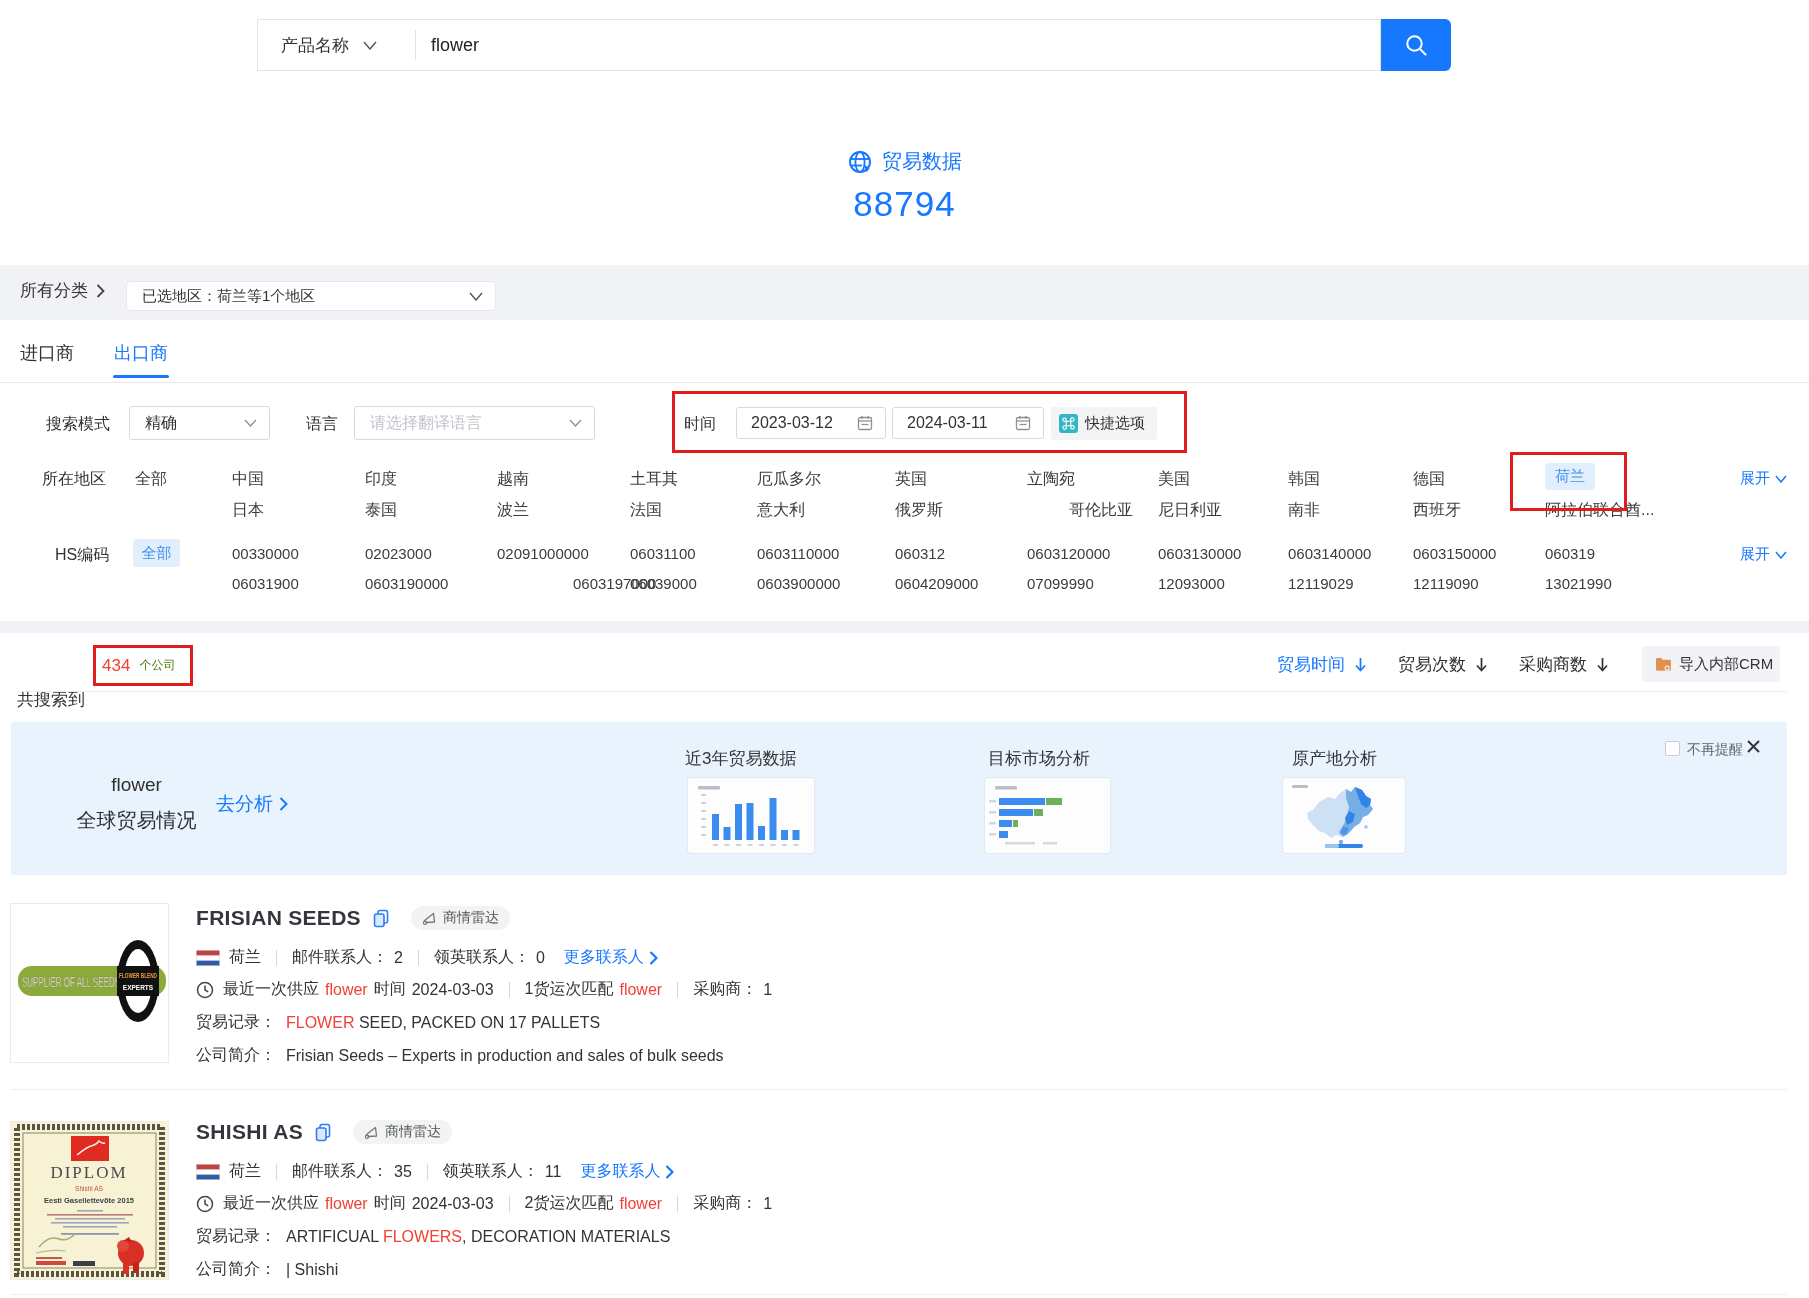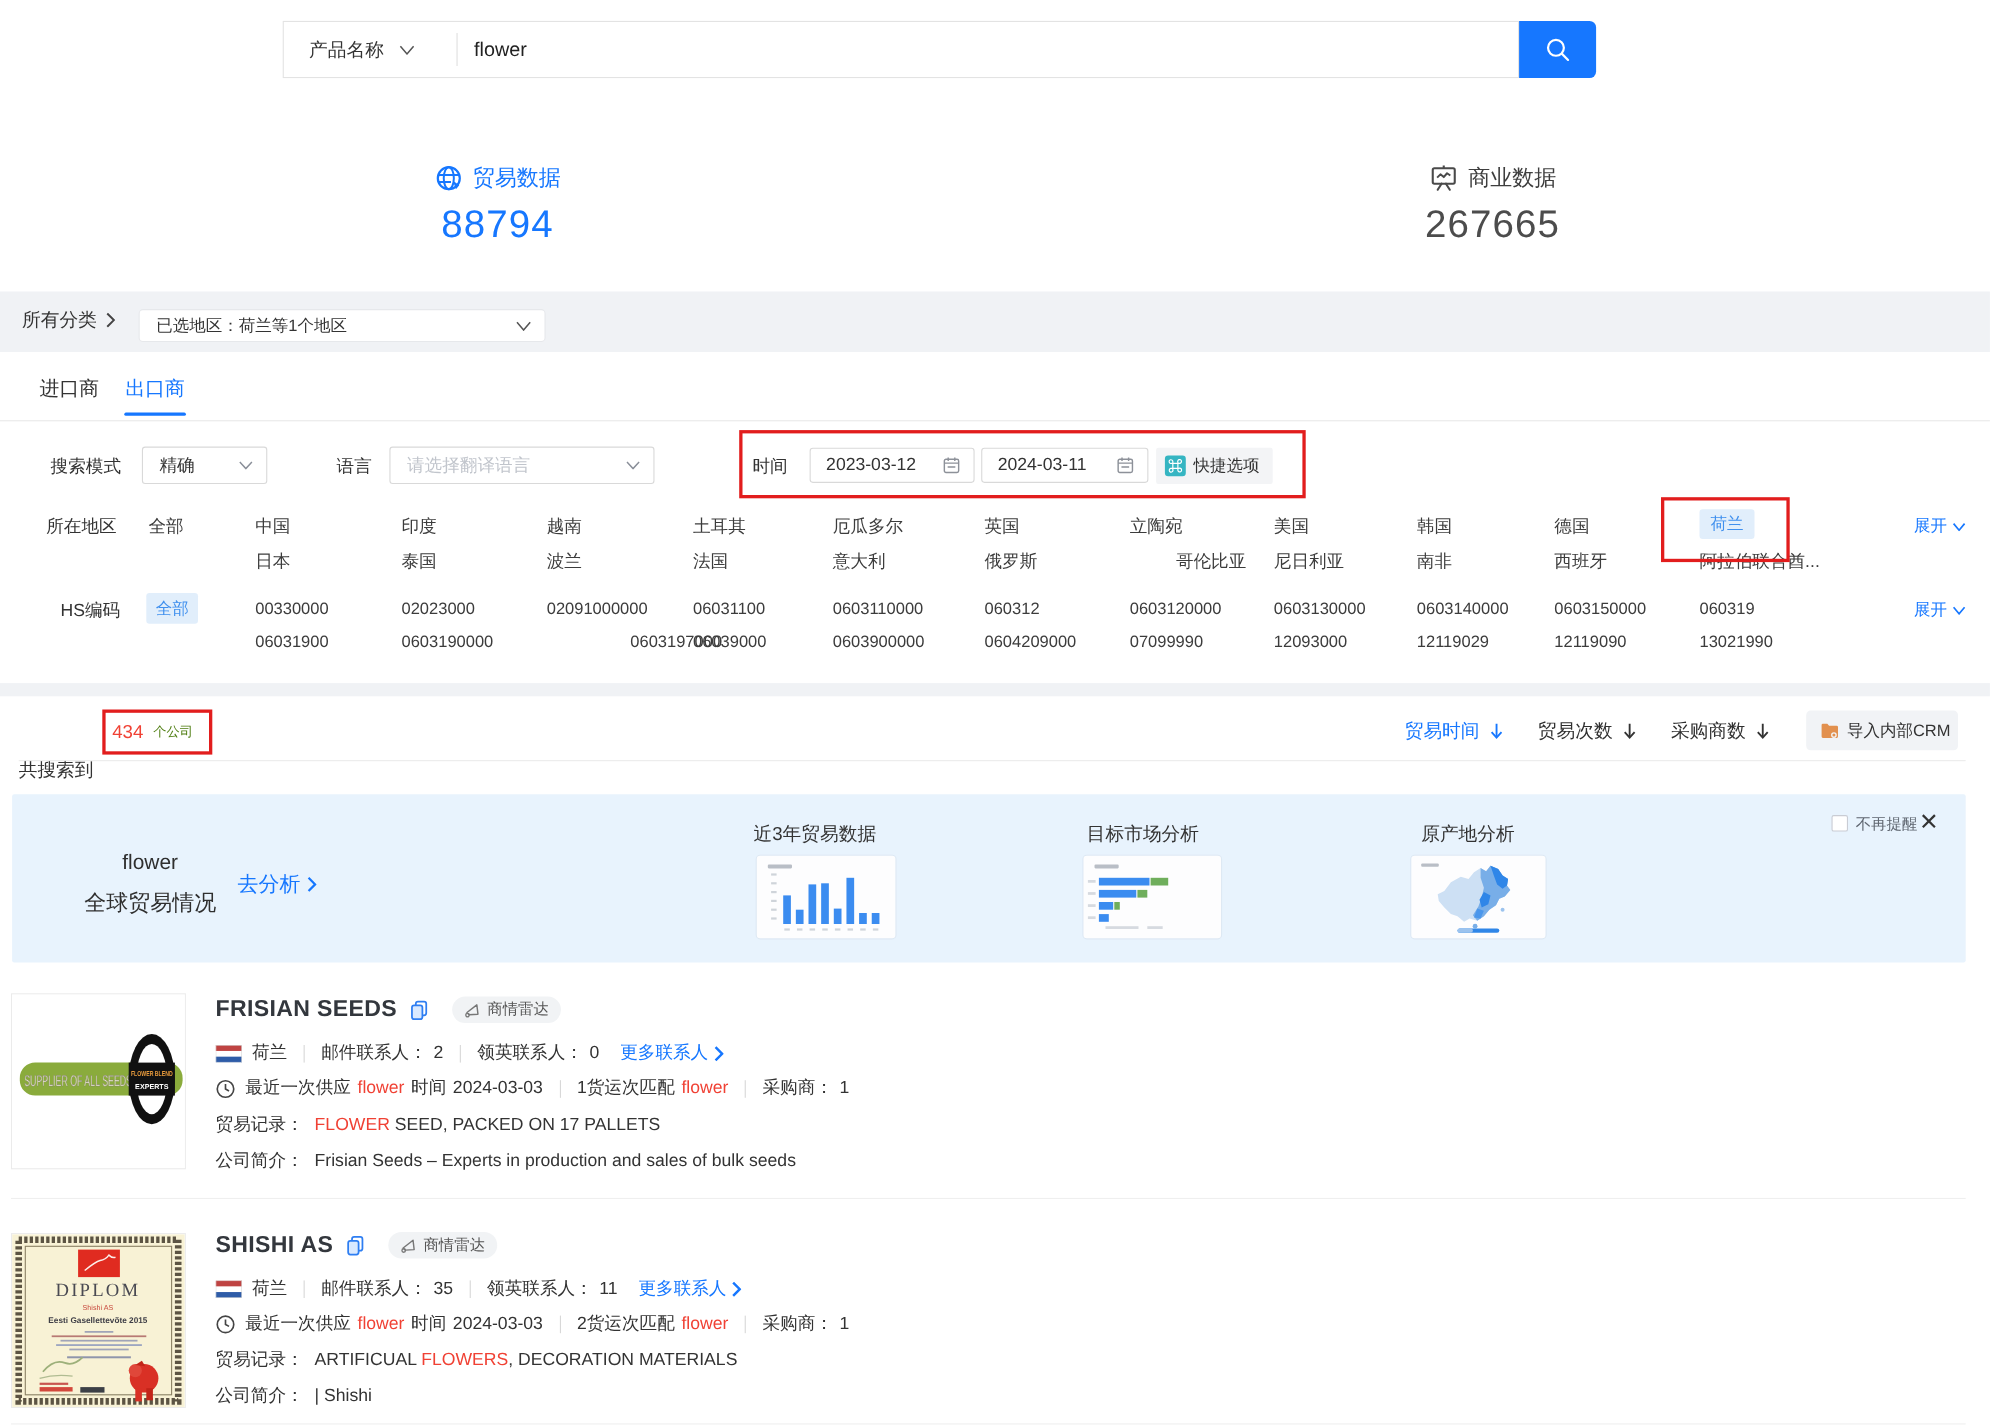--- a/index.html
+++ b/index.html
@@ -44,21 +44,21 @@
   
   .catbar{left:0;top:265px;width:1809px;height:55px;background:var(--graybar);}
   .catbar-label{left:20px;top:279px;font-size:17px;color:#333;display:flex;align-items:center;gap:8px;cursor:pointer;}
   .cat-select{left:126px;top:281px;width:370px;height:30px;background:#fff;border:1px solid #e6e8eb;
     border-radius:4px;display:flex;align-items:center;padding:0 12px 0 15px;cursor:pointer;}
   .cat-select span{font-size:15px;color:#333;flex:1;}
 
   
   .tabsrow{left:0;top:320px;width:1809px;height:63px;background:#fff;border-bottom:1px solid #e9e9e9;}
   .tab{position:absolute;top:21px;font-size:18px;color:#333;cursor:pointer;}
-  .tab.t0{left:36px;}
+  .tab.t0{left:20px;}
   .tab.t1{left:114px;color:var(--blue);}
   .tab-underline{position:absolute;left:113px;top:55px;width:56px;height:3px;background:var(--blue);border-radius:2px;}
 
   
   .flabel{font-size:16px;color:#333;}
   .fselect{background:#fff;border:1px solid var(--border);border-radius:3px;height:34px;
     display:flex;align-items:center;padding:0 12px 0 15px;cursor:pointer;}
   .fselect .val{font-size:16px;color:#333;flex:1;}
   .fselect .ph{font-size:16px;color:#c1c5cc;flex:1;}
   .fdate{background:#fff;border:1px solid var(--border);border-radius:3px;height:32px;
@@ -152,33 +152,20 @@
         <circle cx="13" cy="13" r="10" fill="none" stroke="#1677ff" stroke-width="2"></circle>
         <ellipse cx="13" cy="13" rx="4.6" ry="10" fill="none" stroke="#1677ff" stroke-width="1.8"></ellipse>
         <line x1="3.5" y1="10" x2="22.5" y2="10" stroke="#1677ff" stroke-width="1.8"></line>
         <line x1="3.8" y1="16.5" x2="15" y2="16.5" stroke="#1677ff" stroke-width="1.8"></line>
         <path d="M16.5 15 l6 4.5 -3 3.5 z" fill="#1677ff"></path>
       </svg>
       <span>贸易数据</span>
     </div>
     <div class="stat-num">88794</div>
   </div>
-  <div class="stat">
-    <div class="stat-head">
-      <svg width="27" height="27" viewBox="0 0 27 27">
-        <rect x="3.5" y="5" width="20" height="14" rx="1.5" fill="none" stroke="#4a4a4a" stroke-width="1.9"></rect>
-        <polyline points="7.5,13.5 10.5,10.5 13.5,13 16.5,9.5 19.5,11.5" fill="none" stroke="#4a4a4a" stroke-width="1.8" stroke-linejoin="round"></polyline>
-        <line x1="13.5" y1="2.5" x2="13.5" y2="5" stroke="#4a4a4a" stroke-width="1.9"></line>
-        <line x1="11.5" y1="19" x2="8" y2="24.5" stroke="#4a4a4a" stroke-width="1.9" stroke-linecap="round"></line>
-        <line x1="15.5" y1="19" x2="19" y2="24.5" stroke="#4a4a4a" stroke-width="1.9" stroke-linecap="round"></line>
-      </svg>
-      <span>商业数据</span>
-    </div>
-    <div class="stat-num">267665</div>
-  </div>
 </div>
 
 <div class="abs catbar"></div>
 <div class="abs catbar-label">
   <span>所有分类</span>
   <svg width="9" height="14" viewBox="0 0 9 14">
       <polyline points="1.5,1 7.5,7 1.5,13" fill="none" stroke="#444" stroke-width="1.8"></polyline>
     </svg>
 </div>
 <div class="abs cat-select">
@@ -188,21 +175,21 @@
     </svg>
 </div>
 
 <div class="abs tabsrow">
   <div class="tab t0">进口商</div>
   <div class="tab t1">出口商</div>
   <div class="tab-underline"></div>
 </div>
 
 <div class="abs flabel" style="left:46px;top:414px;">搜索模式</div>
-<div class="abs fselect" style="left:129px;top:406px;width:114px;">
+<div class="abs fselect" style="left:129px;top:406px;width:141px;">
   <span class="val">精确</span>
   <svg width="13" height="8" viewBox="0 0 13 8">
       <polyline points="1,1 6.5,7 12,1" fill="none" stroke="#8a8f99" stroke-width="1.3"></polyline>
     </svg>
 </div>
 <div class="abs flabel" style="left:306px;top:414px;">语言</div>
 <div class="abs fselect" style="left:354px;top:406px;width:241px;">
   <span class="ph">请选择翻译语言</span>
   <svg width="13" height="8" viewBox="0 0 13 8">
       <polyline points="1,1 6.5,7 12,1" fill="none" stroke="#8a8f99" stroke-width="1.3"></polyline>

